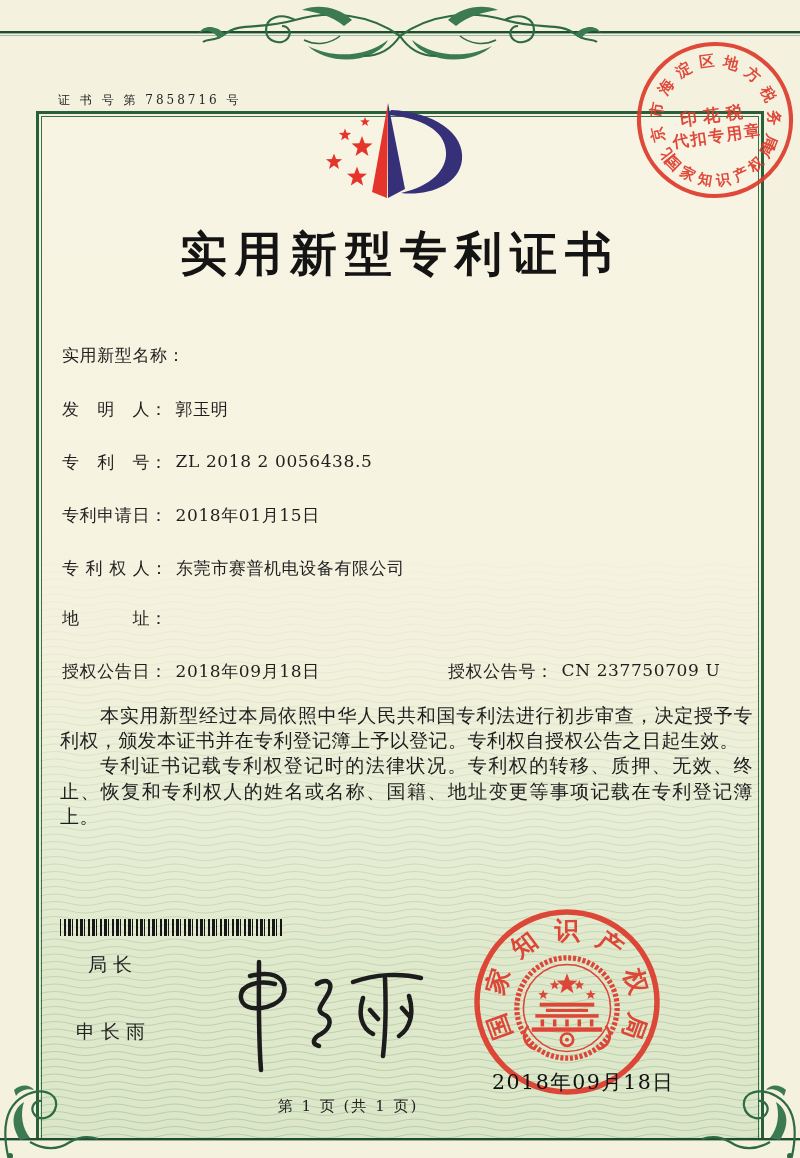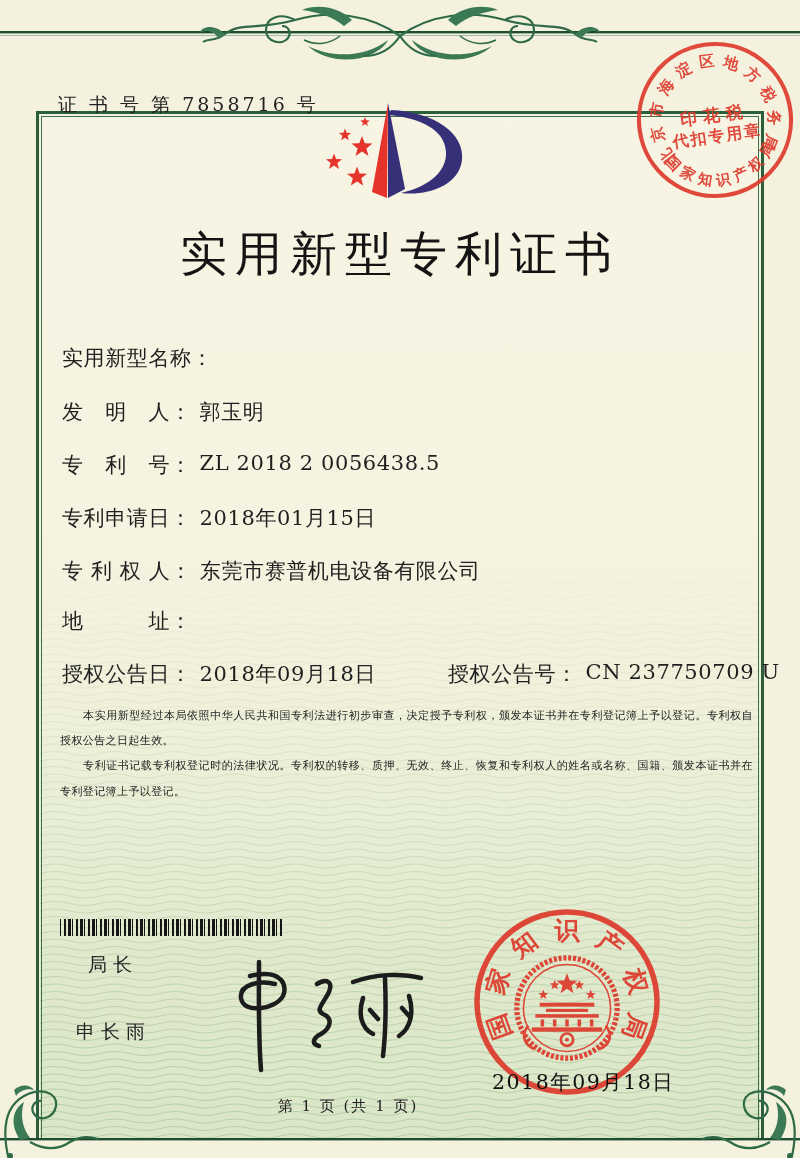--- a/index.html
+++ b/index.html
@@ -15,33 +15,33 @@
   
   #paper { left:40px; top:116px; width:720px; height:1023px; z-index:1;
     background:linear-gradient(180deg,#f8f4e3 0%,#f7f3e1 40%,#f2f1dc 55%,#e9eed6 68%,#e1e9cd 82%,#dbe6c8 100%); }
   #waves { left:40px; top:562px; z-index:2; pointer-events:none; }
   #frame { left:36px; top:111px; width:728px; height:1028px; z-index:3;
     border-left:3px solid #2a5f3c; border-right:3px solid #2a5f3c; border-top:3px solid #2a5f3c; }
   #frame-inner { position:absolute; left:2px; top:2px; right:2px; bottom:0;
     border-left:1px solid #38704a; border-right:1px solid #38704a; border-top:1px solid #38704a; }
   #top-orn { left:0; top:0; z-index:4; }
   #bottom-orn { left:0; top:1082px; z-index:4; }
-  #cert-no { left:58px; top:92px; font-size:19px; letter-spacing:3px; z-index:5; }
+  #cert-no { left:58px; top:92px; font-size:12px; letter-spacing:3px; z-index:5; }
   #logo { left:315px; top:100px; z-index:5; }
   #title { left:36px; top:223px; width:728px; text-align:center; z-index:5;
-    font-size:47px; font-weight:normal; letter-spacing:8px; color:#141414; }
+    font-size:47px; font-weight:bold; letter-spacing:8px; color:#141414; }
 
   .field-row { position:absolute; left:62px; z-index:5; display:flex;
-    font-size:21px; letter-spacing:0.6px; color:#1f1f1f; }
+    font-size:17px; letter-spacing:0.6px; color:#1f1f1f; }
   .field-row .lbl { flex:0 0 auto; }
   .field-row .val { margin-left:8px; }
   .addr .val { display:inline-block; width:486px; }
 
   #paras { left:60px; top:703px; width:693px; z-index:5;
-    font-size:11px; line-height:25.2px; text-align:justify; color:#1e1e1e; }
+    font-size:19px; line-height:25.2px; text-align:justify; color:#1e1e1e; }
   #paras p { text-indent:2.1em; letter-spacing:0.4px; }
 
   #barcode { left:60px; top:919px; z-index:5; }
   #director-title { left:88px; top:952px; font-size:19px; letter-spacing:6px; z-index:5; }
   #director-name  { left:76px; top:1019px; font-size:19px; letter-spacing:6px; z-index:5; }
   #signature { left:195px; top:958px; z-index:5; }
 
   #big-seal { left:465px; top:900px; z-index:6; opacity:0.93; }
   #seal-date { left:492px; top:1068px; font-size:20.5px; letter-spacing:1.5px; color:#101010; z-index:7; }
   #tax-stamp { left:630px; top:35px; z-index:7; opacity:0.92; }
@@ -196,21 +196,21 @@
   <span class="lbl">授权公告日：</span>
   <span class="val">2018年09月18日</span>
 </div>
 <div class="field-row" style="left:448px; top:660px">
   <span class="lbl">授权公告号：</span>
   <span class="val">CN 237750709 U</span>
 </div>
 
 <div class="abs" id="paras">
   <p>本实用新型经过本局依照中华人民共和国专利法进行初步审查，决定授予专利权，颁发本证书并在专利登记簿上予以登记。专利权自授权公告之日起生效。</p>
-  <p>专利证书记载专利权登记时的法律状况。专利权的转移、质押、无效、终止、恢复和专利权人的姓名或名称、国籍、颁发本证书并在专利登记簿上予以登记。</p>
+  <p>专利证书记载专利权登记时的法律状况。专利权的转移、质押、无效、终止、恢复和专利权人的姓名或名称、国籍、地址变更等事项记载在专利登记簿上。</p>
 </div>
 
 <svg class="abs" id="barcode" width="228" height="18">
     <rect x="0" y="0" width="1" height="17" fill="#161616"></rect>
     <rect x="4" y="0" width="2" height="17" fill="#161616"></rect>
     <rect x="8" y="0" width="3" height="17" fill="#161616"></rect>
     <rect x="12" y="0" width="1" height="17" fill="#161616"></rect>
     <rect x="16" y="0" width="2" height="17" fill="#161616"></rect>
     <rect x="20" y="0" width="3" height="17" fill="#161616"></rect>
     <rect x="24" y="0" width="1" height="17" fill="#161616"></rect>

